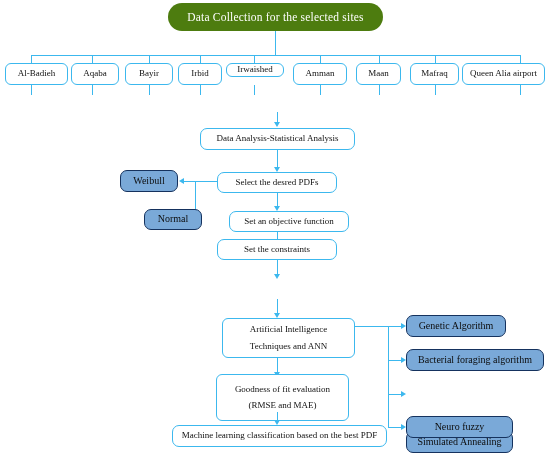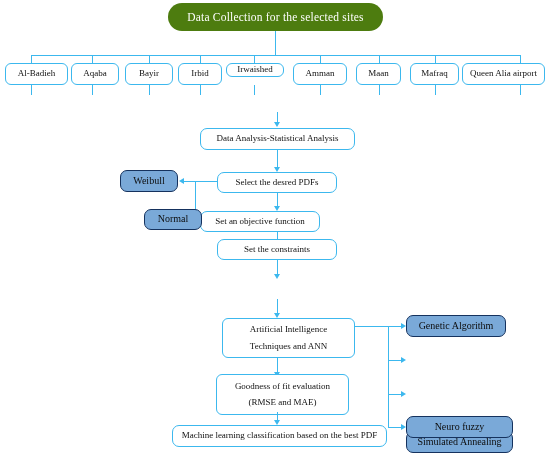--- a/index.html
+++ b/index.html
@@ -160,21 +160,21 @@
   <div class="conn vline" style="left:277px; top:150px; height:19px;"></div>
   <div class="arrow arrow-down" style="left:274.2px; top:167px;"></div>
 
   <div class="node box-light" style="left:217px; top:172px; width:120px; height:21px;">
     <span>Select the desred PDFs</span>
   </div>
 
   <div class="conn vline" style="left:277px; top:193px; height:15px;"></div>
   <div class="arrow arrow-down" style="left:274.2px; top:206px;"></div>
 
-  <div class="node box-light" style="left:200px; top:211px; width:120px; height:21px;">
+  <div class="node box-light" style="left:229px; top:211px; width:120px; height:21px;">
     <span>Set an objective function</span>
   </div>
 
   <div class="conn vline" style="left:277px; top:232px; height:14px;"></div>
   <div class="arrow arrow-down" style="left:274.2px; top:244px;"></div>
 
   <div class="node box-light" style="left:217px; top:239px; width:120px; height:21px;">
     <span>Set the constraints</span>
   </div>
 
@@ -186,21 +186,21 @@
   <div class="arrow arrow-down" style="left:274.2px; top:313px;"></div>
 
   <div class="node box-light rounder" style="left:222px; top:318px; width:133px; height:40px;">
     <span>Artificial Intelligence</span>
     <span class="line2">Techniques and ANN</span>
   </div>
 
   <div class="conn vline" style="left:277px; top:358px; height:16px;"></div>
   <div class="arrow arrow-down" style="left:274.2px; top:372px;"></div>
 
-  <div class="node box-light rounder" style="left:216px; top:374px; width:133px; height:41px;">
+  <div class="node box-light rounder" style="left:216px; top:374px; width:133px; height:47px;">
     <span>Goodness of fit evaluation</span>
     <span class="line2">(RMSE and MAE)</span>
   </div>
 
   <div class="conn vline" style="left:277px; top:412px; height:11px;"></div>
   <div class="arrow arrow-down" style="left:274.2px; top:420px;"></div>
 
   <div class="node box-light" style="left:172px; top:425px; width:215px; height:22px;">
     <span>Machine learning classification based on the best PDF</span>
   </div>
@@ -234,20 +234,23 @@
 
   <div class="conn hline" style="left:388px; top:394px; width:14px;"></div>
   <div class="arrow arrow-right" style="left:401px; top:390.6px;"></div>
 
   <div class="conn hline" style="left:388px; top:427px; width:14px;"></div>
   <div class="arrow arrow-right" style="left:401px; top:423.6px;"></div>
 
   <div class="node box-fill" style="left:406px; top:315px; width:100px; height:22px;">
     <span>Genetic Algorithm</span>
   </div>
+  <div class="node box-fill" style="left:406px; top:349px; width:138px; height:22px;">
+    <span>Bacterial foraging algorithm</span>
+  </div>
   <div class="node box-fill" style="left:406px; top:383px; width:107px; height:22px;margin-top:48px;">
     <span>Simulated Annealing</span>
   </div>
   <div class="node box-fill" style="left:406px; top:416px; width:107px; height:22px;">
     <span>Neuro fuzzy</span>
   </div>
 
 </div>
 
 </body></html>

